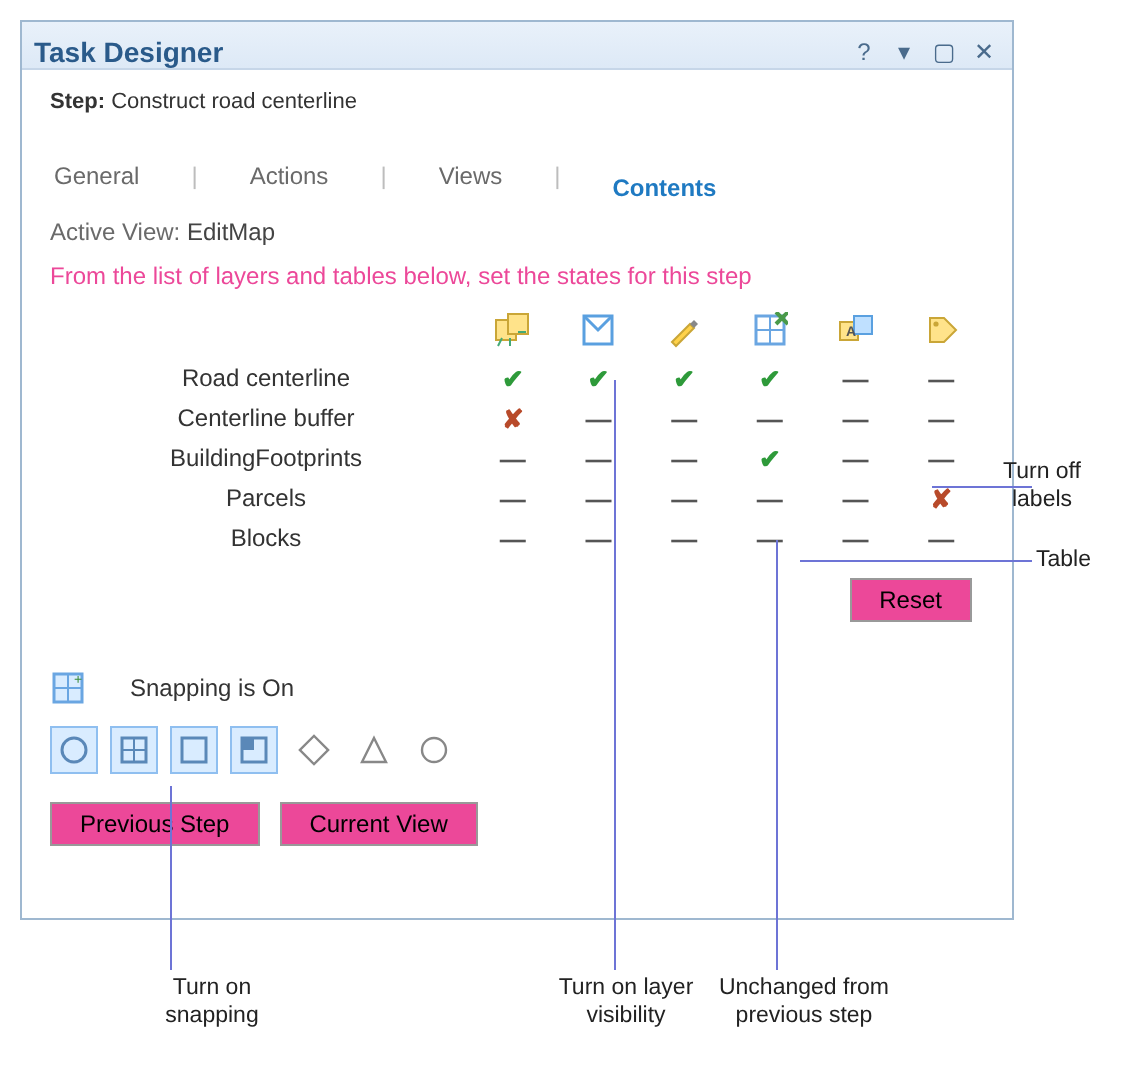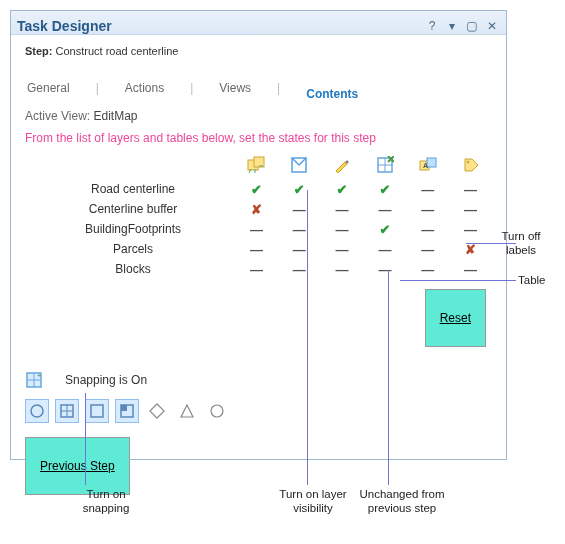--- a/index.html
+++ b/index.html
@@ -76,25 +76,24 @@
   }
   table.layers th { height: 26px; }
   .hdr-icon { display:inline-block; width:18px; height:18px; }
   .state { font-weight: 700; font-size: 13px; }
   .state.none { color: #555; }
   .state.check { color: #2e9a3a; }
   .state.xmark { color: #b84a2a; }
   .reset-wrap { text-align: right; padding: 10px 6px 4px 0; }
   button.std {
     font: inherit;
-    padding: 21px 14px;
-    background: #5eead4;
+    padding: 3px 14px;
+    background: #ec4899;
     border: 1px solid #999;
     cursor: default;
-    text-decoration: underline;
   }
   .snapping {
     margin-top: 12px;
     padding-top: 8px;
   }
   .snap-title {
     display: flex;
     align-items: center;
     gap: 22px;
   }
@@ -310,20 +309,21 @@
           <span class="snap-btn">
             <svg width="18" height="18" viewBox="0 0 18 18">
               <circle cx="9" cy="9" r="6" fill="none" stroke="#888" stroke-width="1.2"></circle>
             </svg>
           </span>
         </div>
 
       <div class="capture">
         <div class="capture-btns">
           <button class="std">Previous Step</button>
+          <button class="std">Current View</button>
         </div>
       </div>
     </div>
 
   </div>
 </div>
 
 <div class="callout-line" style="left:466px; top:243px; width:50px; height:1px;"></div>
 <div class="callout-text" style="left:498px; top:229px; width:46px; text-align:center;">Turn off<br>labels</div>
 

